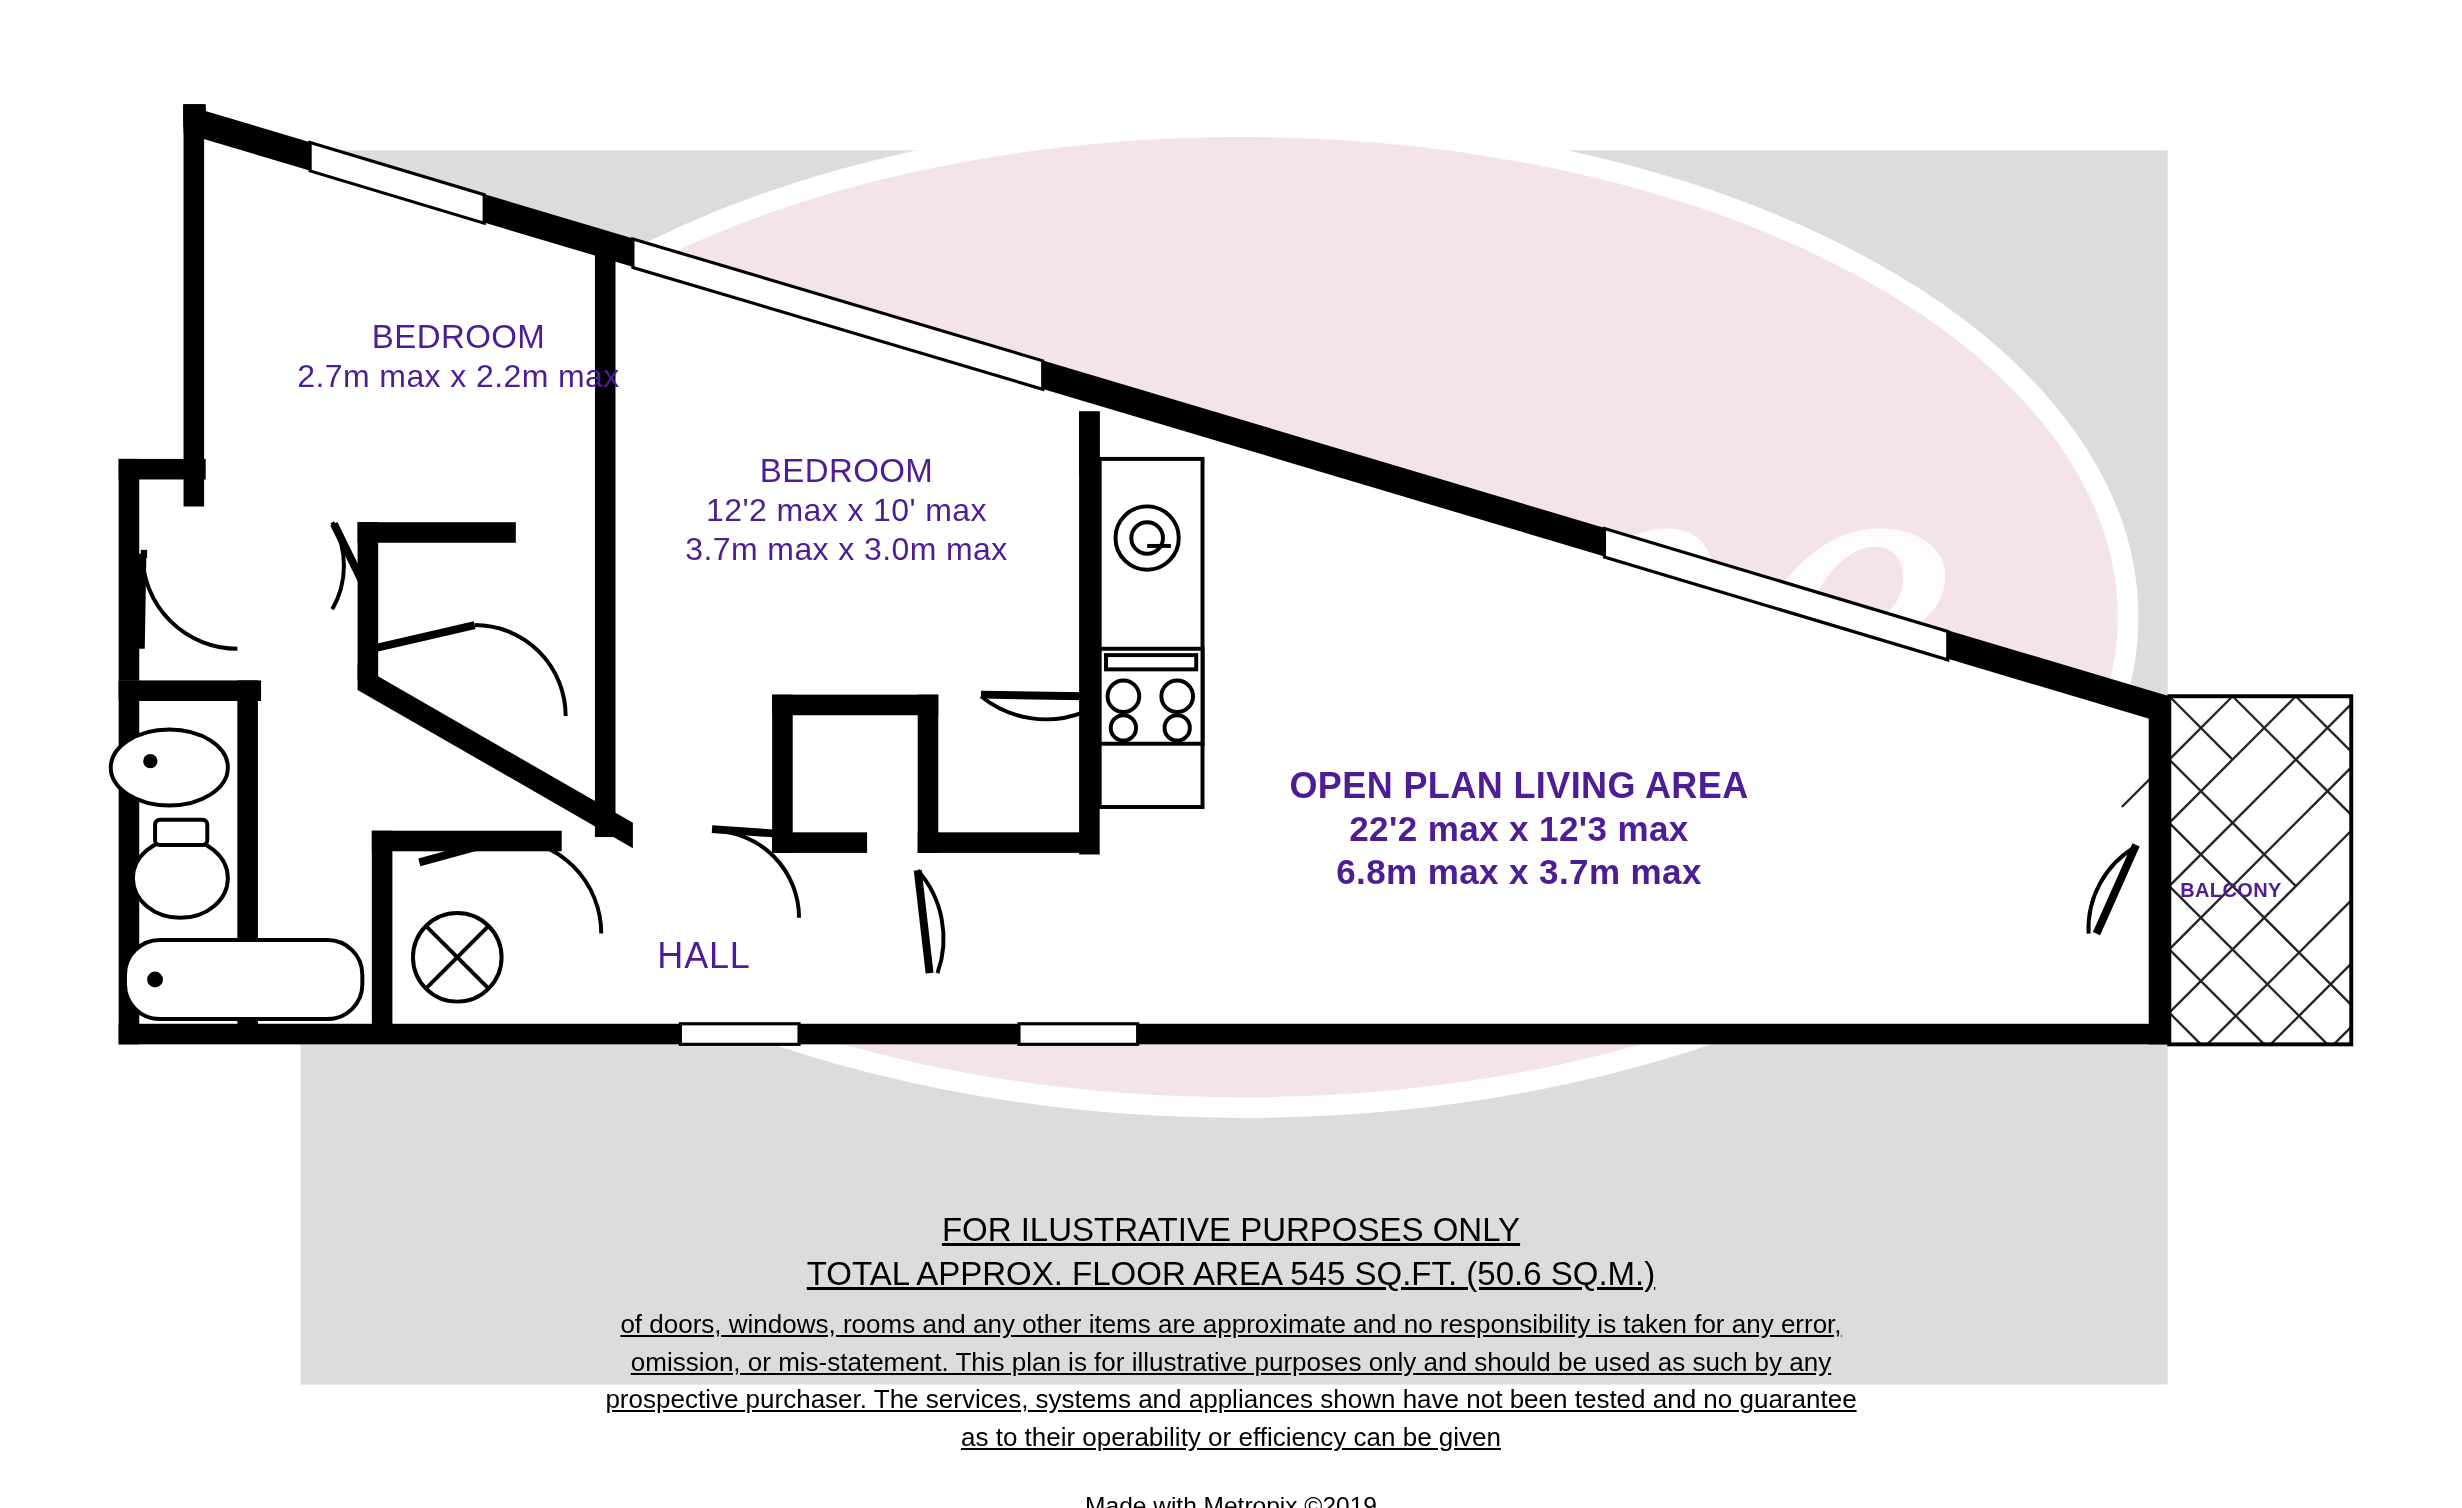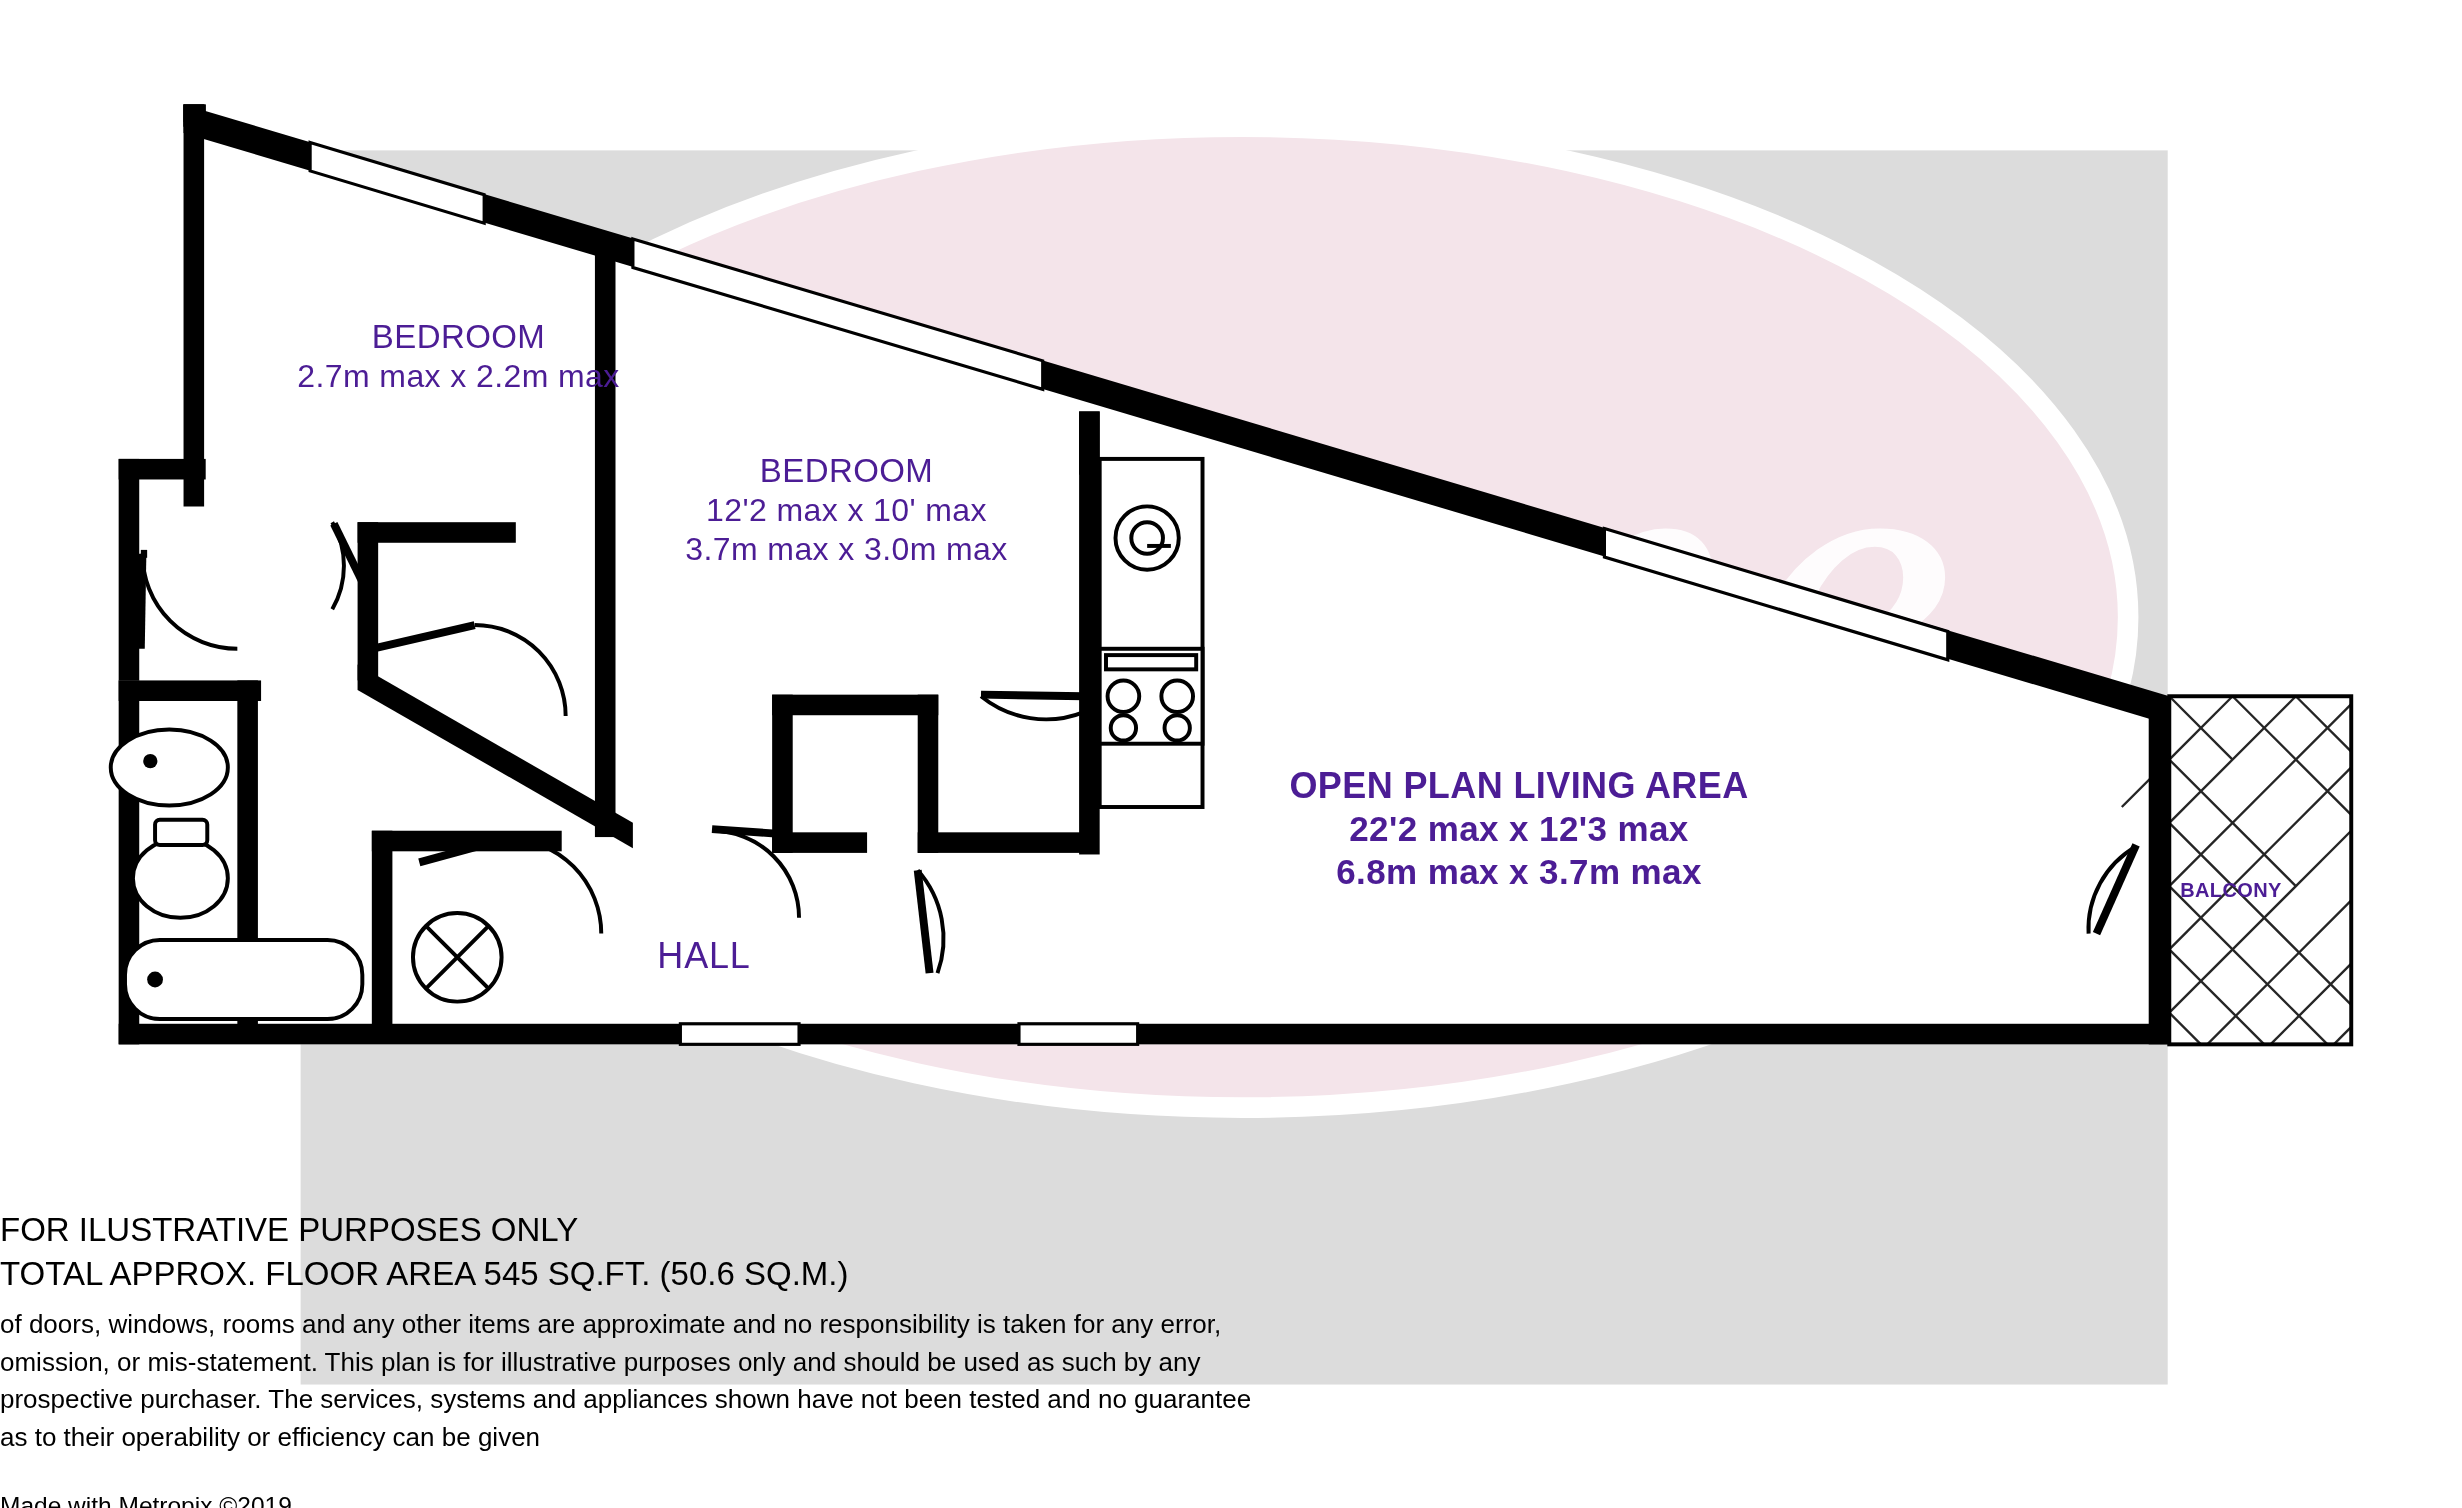--- a/index.html
+++ b/index.html
@@ -51,22 +51,23 @@
   }
   .balcony-label {
     font-size: 20px;
     font-weight: bold;
     letter-spacing: 0.4px;
   }
   .footer {
     position: absolute;
     left: 0;
     width: 2462px;
-    text-align: left;
+    text-align: center;
     color: #000000;
+    text-decoration: underline;
   }
   .footer-line1 { font-size: 33px; }
   .footer-line2 { font-size: 33px; }
   .disclaimer { font-size: 26px; line-height: 1.45; }
   .credit { font-size: 24.5px; }
 </style>
 </head>
 <body>
 
 <svg id="plan" viewBox="0 0 3112 1906" xmlns="http://www.w3.org/2000/svg">

